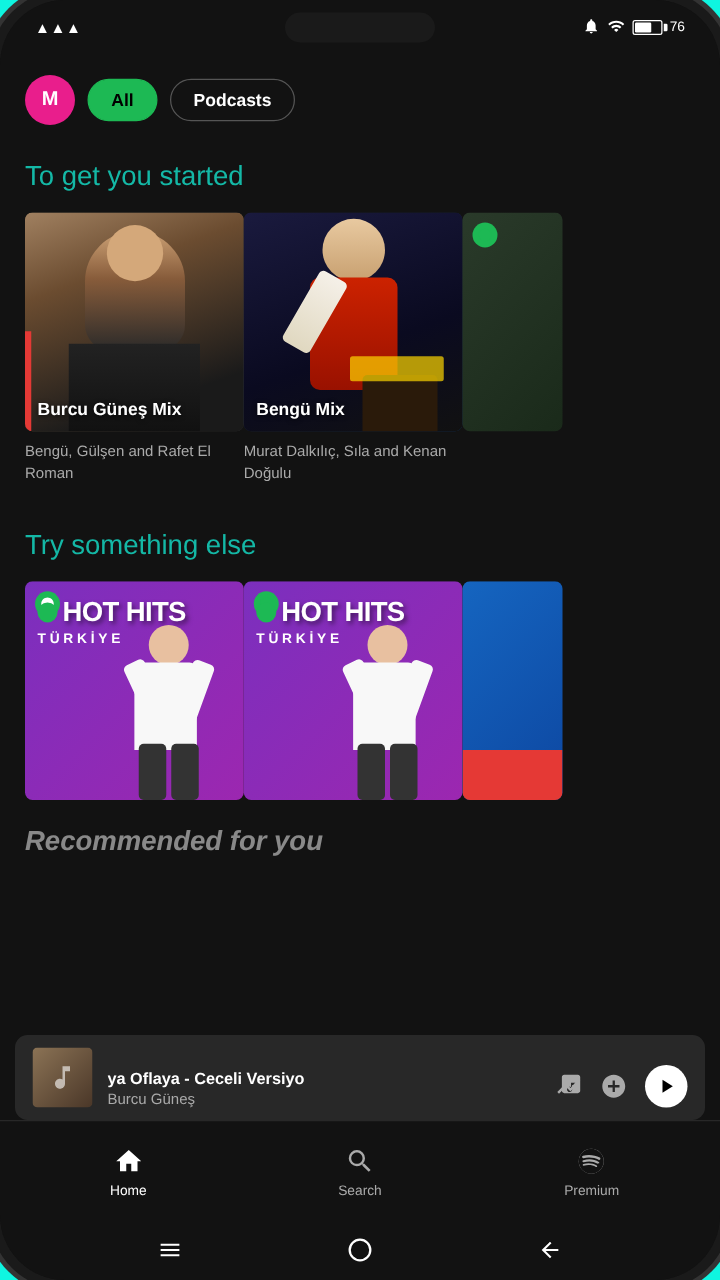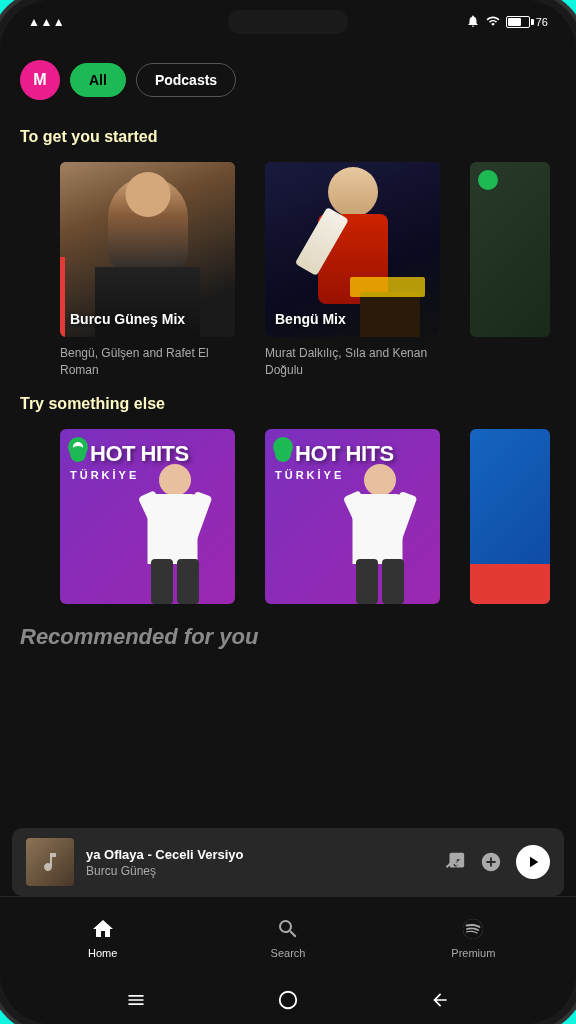--- a/index.html
+++ b/index.html
@@ -123,34 +123,33 @@
       background: transparent;
     }
     .pill.active {
       background: #1db954;
       border-color: #1db954;
       color: #000;
     }
 
     
     .section-title {
-      font-size: 16px;
-      font-weight: 700;
-      color: #fef9c3;
+      font-size: 22px;
+      font-weight: 400;
+      color: #14b8a6;
       padding: 8px 20px 16px 20px;
     }
 
     
     .cards-scroll {
       display: flex;
-      gap: 30px;
+      gap: 0;
       padding: 0 20px;
       overflow-x: auto;
       scrollbar-width: none;
-      margin-left: 40px;
     }
     .cards-scroll::-webkit-scrollbar { display: none; }
 
     .music-card {
       flex-shrink: 0;
       width: 175px;
       cursor: pointer;
     }
     .card-image {
       width: 175px;
@@ -218,21 +217,21 @@
     
     .now-playing {
       position: absolute;
       bottom: 128px;
       left: 12px;
       right: 12px;
       background: #282828;
       border-radius: 10px;
       padding: 10px 14px;
       display: flex;
-      align-items: center;
+      align-items: flex-end;
       gap: 12px;
       z-index: 10;
     }
     .now-playing-thumb {
       width: 48px;
       height: 48px;
       border-radius: 4px;
       background: #444;
       flex-shrink: 0;
       overflow: hidden;
@@ -441,21 +440,21 @@
         <div class="card-image" style="width:80px;height:175px;background:linear-gradient(135deg,#2a3a2a 0%,#1a2a1a 100%);">
           <div class="spotify-badge">
             <svg width="12" height="12" viewBox="0 0 24 24" fill="#1db954">
                 <circle cx="12" cy="12" r="10" fill="#1db954"></circle>
               </svg>
           </div>
         </div>
       </div>
     </div>
 
-    <div class="section-title" style="margin-top:8px;">Try something else</div>
+    <div class="section-title" style="margin-top:28px;">Try something else</div>
     <div class="cards-scroll">
 
       <div class="music-card">
         <div class="card-image card-hot-hits" style="background:linear-gradient(135deg,#7B2FBE 0%,#9C27B0 100%);">
           <div class="spotify-badge">
             <svg width="12" height="12" viewBox="0 0 24 24" fill="white">
                 <circle cx="12" cy="12" r="10" fill="#1db954"></circle>
                 <path fill="white" d="M12 2C6.48 2 2 6.48 2 12s4.48 10 10 10 10-4.48 10-10S17.52 2 12 2zm4.64 14.36c-.2.32-.62.42-.95.22-2.6-1.59-5.87-1.95-9.72-1.07-.37.08-.74-.15-.82-.52-.08-.37.15-.74.52-.82 4.22-.96 7.84-.55 10.75 1.24.33.2.43.62.22.95z"></path>
               </svg>
           </div>

